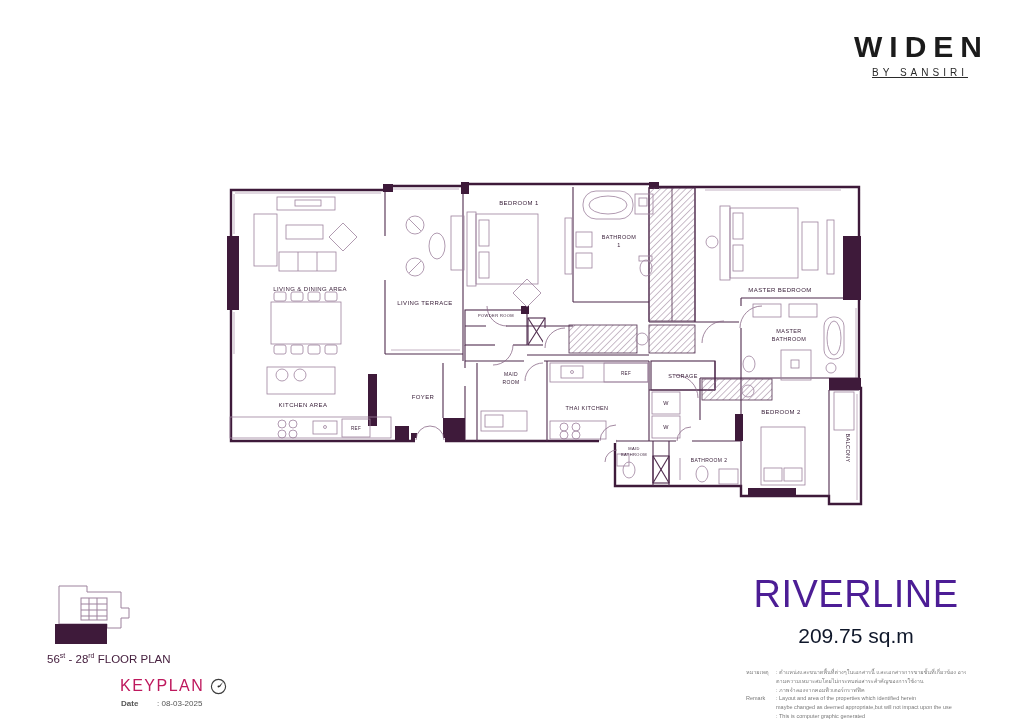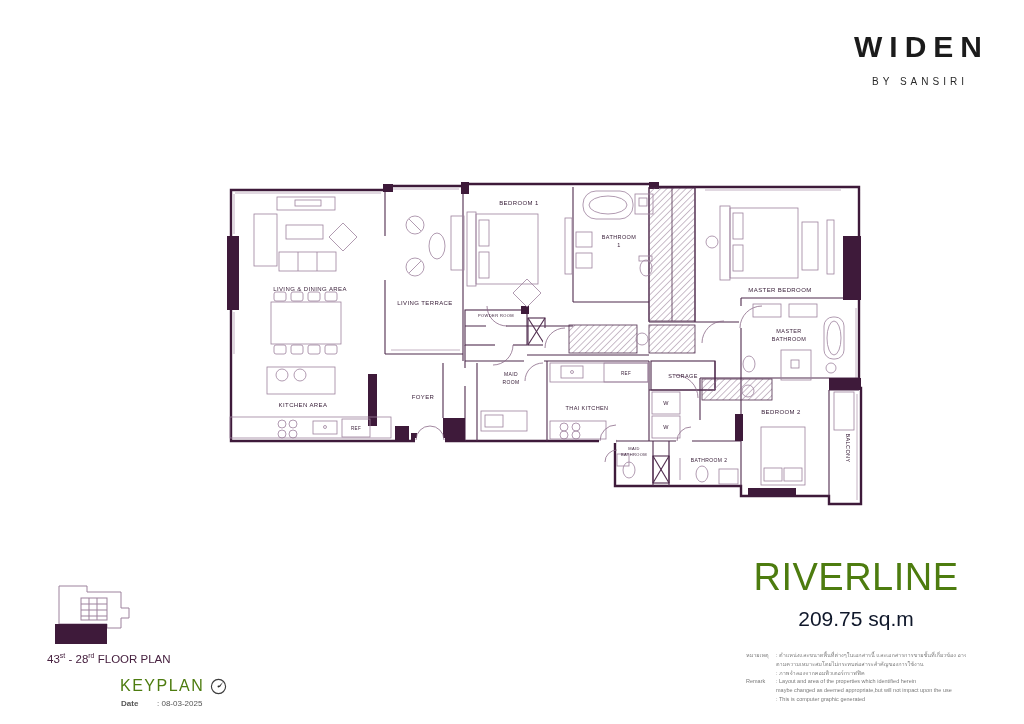--- a/index.html
+++ b/index.html
@@ -1,36 +1,36 @@
 <!DOCTYPE html>
 <html><head>
 <meta charset="utf-8">
 <style>
   html,body{margin:0;padding:0;background:#fff;}
   .page{position:relative;width:1024px;height:724px;background:#fff;overflow:hidden;
         font-family:"Liberation Sans",sans-serif;color:#222;}
   
   .logo{position:absolute;top:30px;right:42px;text-align:center;color:#1b1b1b;}
   .logo-main{font-size:30px;font-weight:700;letter-spacing:7px;margin-right:-7px;}
-  .logo-sub{font-size:10px;letter-spacing:4px;margin-right:-4px;margin-top:12px;color:#2a2a2a;}
+  .logo-sub{font-size:10px;letter-spacing:4px;margin-right:-4px;margin-top:3px;color:#2a2a2a;text-decoration:underline;}
   
   .plan{position:absolute;left:225px;top:178px;width:640px;height:330px;}
   .plan svg{display:block;}
   .plan text{font-family:"Liberation Sans",sans-serif;fill:#3a203a;letter-spacing:.4px;}
   
   .keyplan-svg{position:absolute;left:45px;top:582px;}
   .floor-label{position:absolute;left:47px;top:652px;font-size:11.5px;color:#46203f;white-space:pre;}
   .floor-label sup{font-size:7px;}
   .keyplan-row{position:absolute;left:120px;top:677px;display:flex;align-items:center;gap:6px;}
-  .keyplan-word{font-size:16px;letter-spacing:1.5px;color:#4d7c0f;}
+  .keyplan-word{font-size:16px;letter-spacing:1.5px;color:#be185d;}
   .date-row{position:absolute;left:121px;top:699px;font-size:8px;color:#555;display:flex;}
   .date-row .dl{width:36px;font-weight:bold;}
   
   .titleblock{position:absolute;left:746px;top:556px;width:220px;text-align:center;}
-  .project-name{font-size:38px;color:#4d7c0f;letter-spacing:.5px;}
+  .project-name{font-size:38px;color:#4c1d95;letter-spacing:.5px;margin-top:17px;}
   .project-area{font-size:21px;color:#0f172a;margin-top:8px;}
   .remark{margin-top:20px;text-align:left;font-size:5.5px;line-height:1.6;color:#7a7a7a;
           display:grid;grid-template-columns:27px 1fr;column-gap:3px;}
   .remark div{white-space:nowrap;overflow:hidden;}
 </style>
 </head>
 <body>
 
 <div class="page">
 
@@ -296,21 +296,21 @@
       <rect x="36" y="16" width="26" height="22"></rect>
       <line x1="36" y1="22" x2="62" y2="22"></line>
         <line x1="36" y1="28" x2="62" y2="28"></line>
       <line x1="36" y1="34" x2="62" y2="34"></line>
         <line x1="44" y1="16" x2="44" y2="38"></line>
       <line x1="52" y1="16" x2="52" y2="38"></line>
     </g>
     <rect x="10" y="42" width="52" height="20" fill="#3e1a3a" stroke="none"></rect>
   </svg>
 
-  <div class="floor-label"><span>43</span><sup>st</sup><span> - </span><span>28</span><sup>rd</sup><span> FLOOR PLAN</span></div>
+  <div class="floor-label"><span>56</span><sup>st</sup><span> - </span><span>28</span><sup>rd</sup><span> FLOOR PLAN</span></div>
 
   <div class="keyplan-row">
     <span class="keyplan-word">KEYPLAN</span>
     <svg width="17" height="17" viewBox="0 0 18 18">
       <circle cx="9" cy="9" r="7.5" fill="#fff" stroke="#3c3c3c" stroke-width="1.2"></circle>
       <polygon points="9,9 14,4 10.5,9.5" fill="#2a2a2a"></polygon>
       <circle cx="9" cy="9" r="1" fill="#2a2a2a"></circle>
     </svg>
   </div>
 

